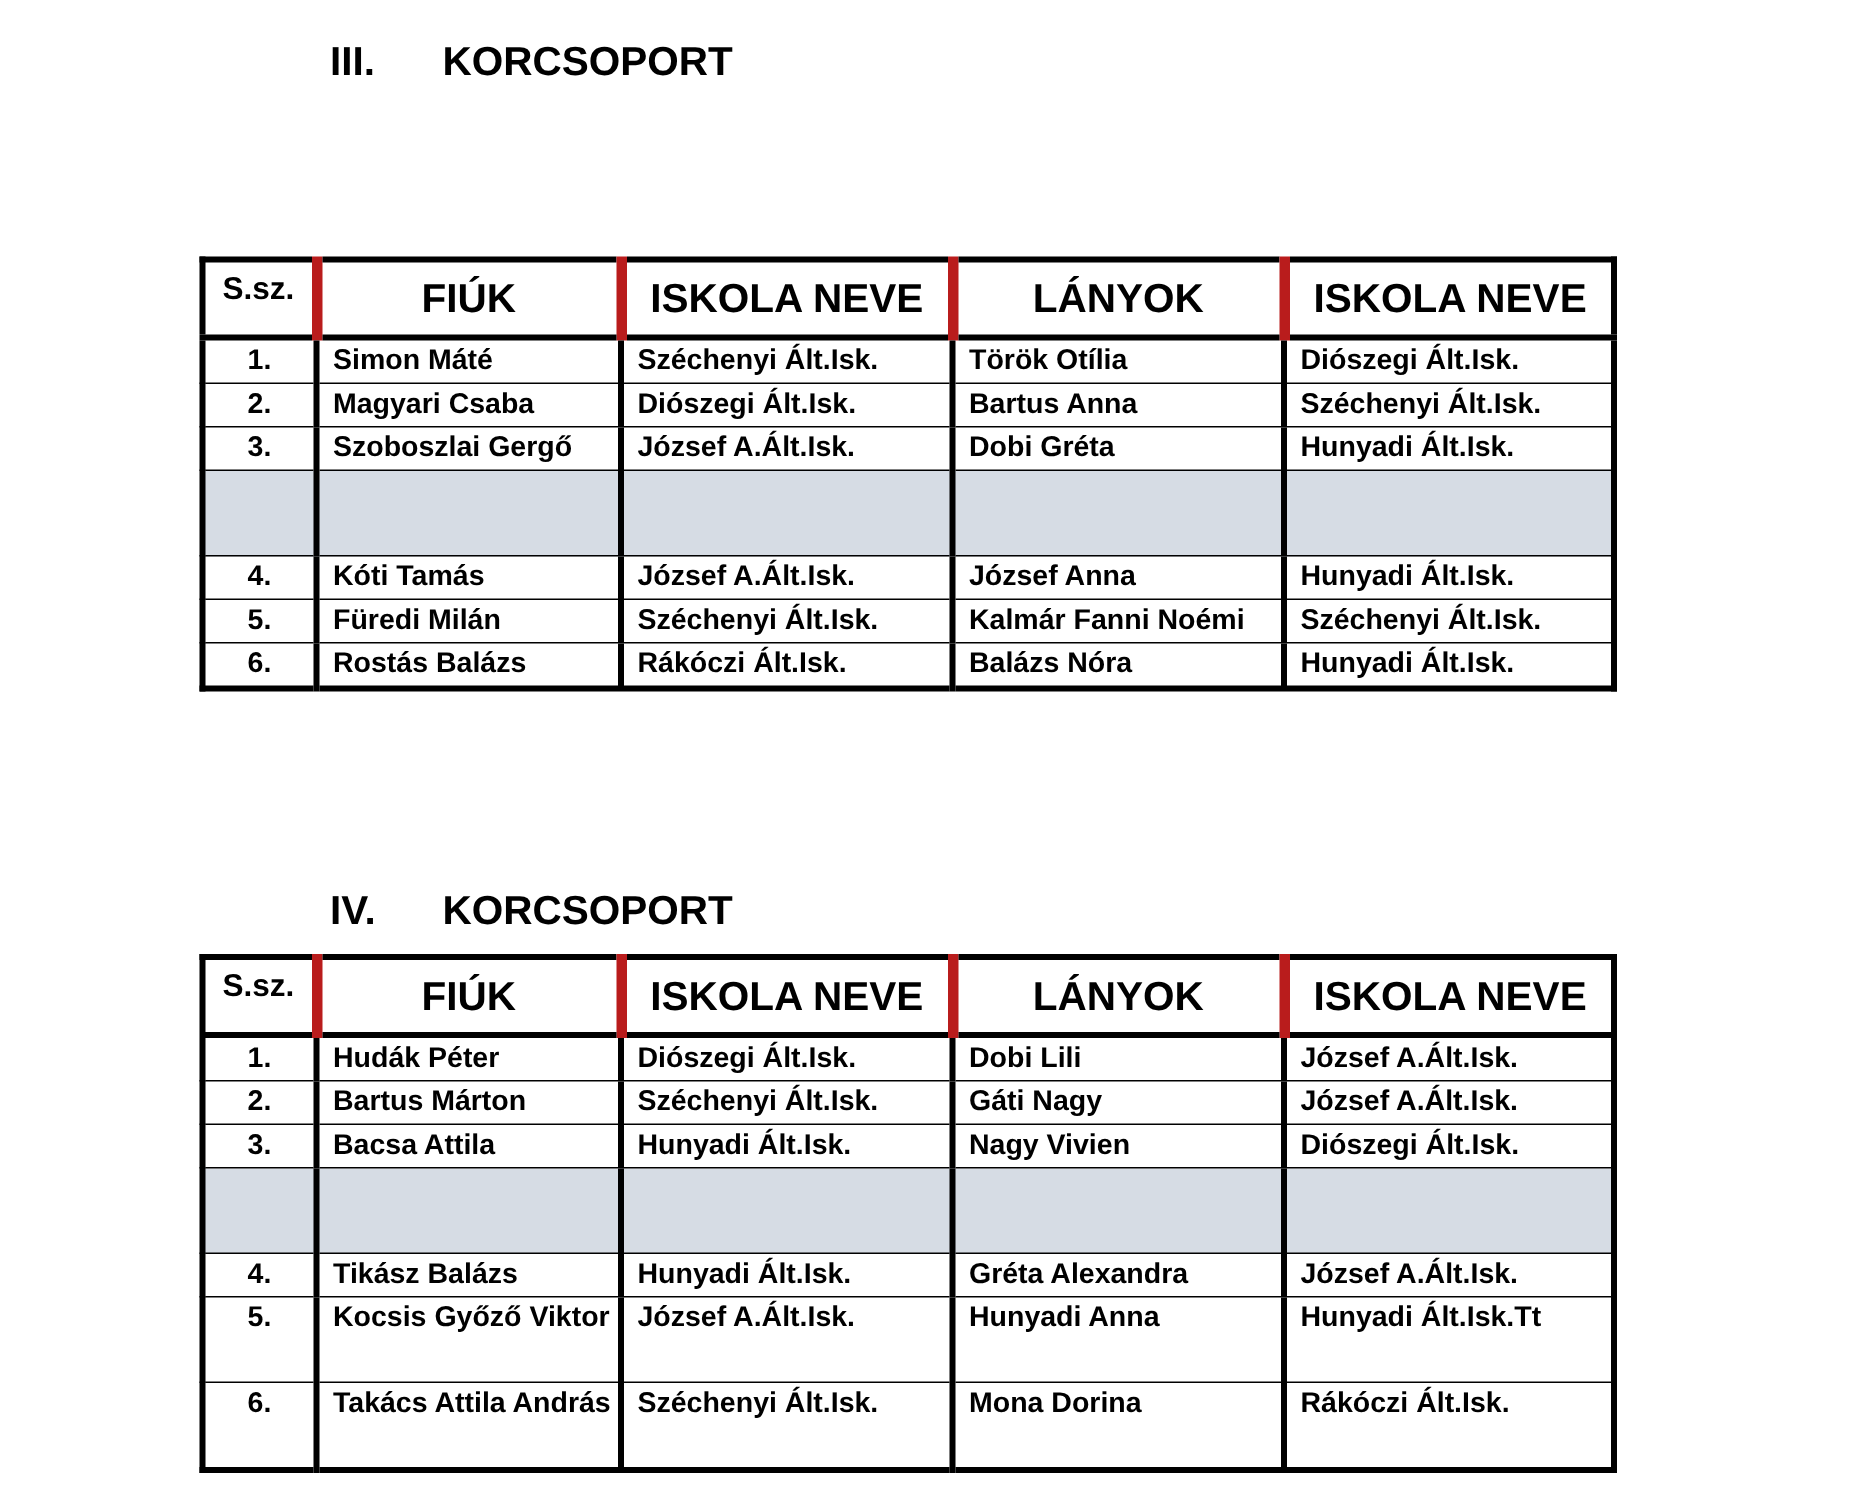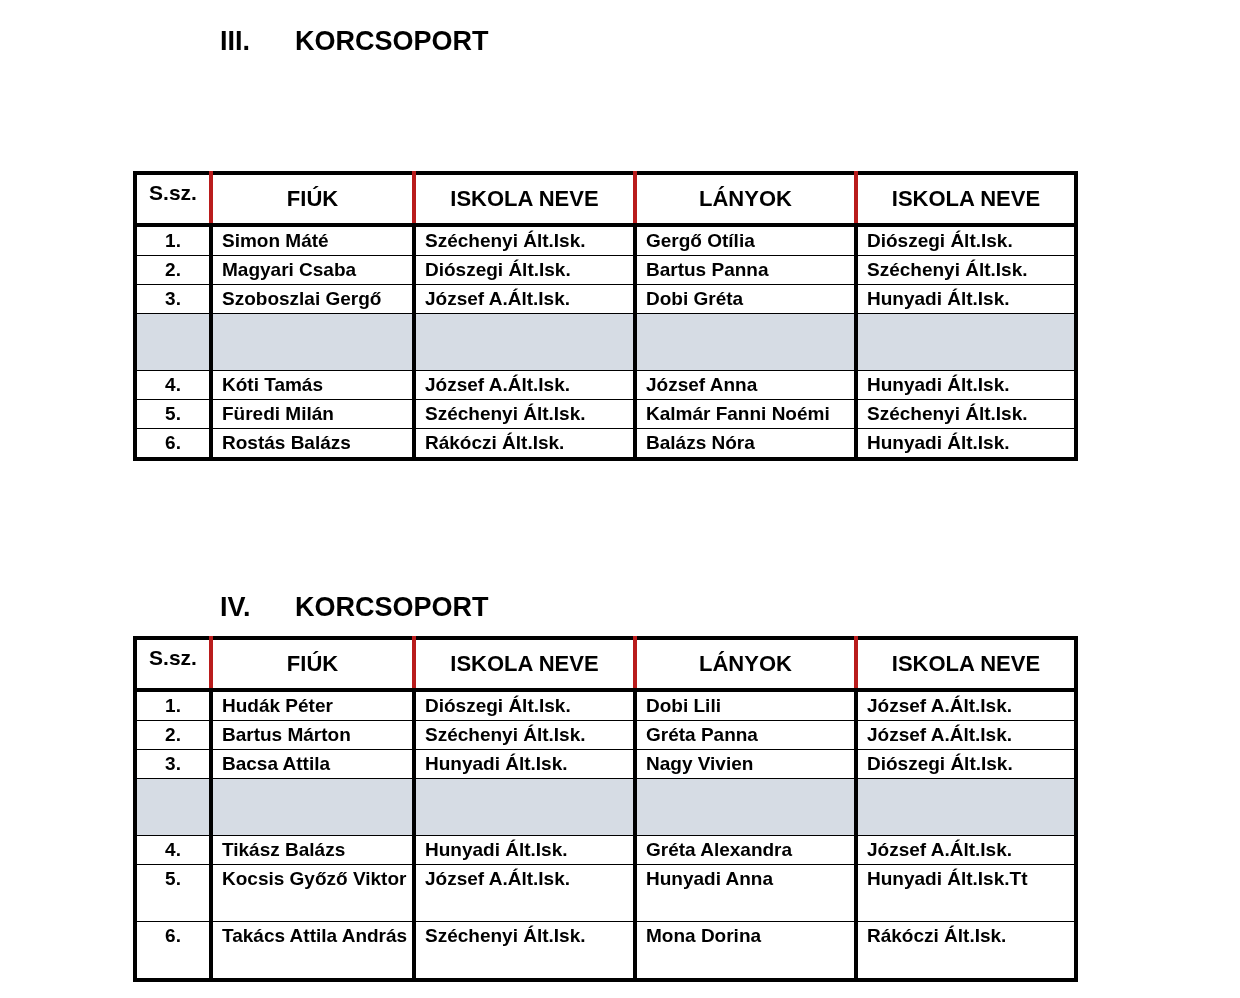--- a/index.html
+++ b/index.html
@@ -1,21 +1,21 @@
 <!DOCTYPE html>
 <html><head>
 <meta charset="utf-8">
 <style>
   html, body { margin: 0; padding: 0; background: #ffffff; }
   body { width: 1240px; height: 998px; position: relative; font-family: "Liberation Sans", "DejaVu Sans", sans-serif; color: #000; overflow: hidden; }
   .section-title { position: absolute; left: 184px; font-weight: bold; font-size: 27px; letter-spacing: 0px; margin-left: 36px; }
   .section-title .num { display: inline-block; width: 75px; }
   table { position: absolute; left: 133px; border-collapse: collapse; border: 4px solid #000; table-layout: fixed; padding-left: 21px; }
   col.c1 { width: 76px; } col.c2 { width: 203px; } col.c3 { width: 221px; } col.c4 { width: 221px; } col.c5 { width: 220px; }
-  th { font-weight: bold; font-size: 22px; height: 42px; text-align: center; border-left: 4px solid #b91c1c; border-bottom: 4px solid #000; padding: 0; }
+  th { font-weight: bold; font-size: 27px; height: 42px; text-align: center; border-left: 7px solid #b91c1c; border-bottom: 4px solid #000; padding: 0; }
   th.ssz { font-size: 21px; vertical-align: top; padding-top: 6px; }
   th:first-child, td:first-child { border-left: none; }
   td { font-weight: bold; font-size: 19px; height: 27px; border-left: 4px solid #000; border-top: 1px solid #000; padding: 0 0 0 9px; vertical-align: top; line-height: 28px; }
   td.n { text-align: center; padding: 0; }
   tr.gap td { background: #d6dce4; height: 56px; }
   tr.tall td { height: 56px; }
 </style>
 </head>
 <body>
 
@@ -36,28 +36,28 @@
     <th>ISKOLA NEVE</th>
     <th>LÁNYOK</th>
     <th>ISKOLA NEVE</th>
   </tr>
     </thead>
   <tbody>
     <tr>
         <td class="n">1.</td>
         <td>Simon Máté</td>
         <td>Széchenyi Ált.Isk.</td>
-        <td>Gergő Otília</td>
+        <td>Török Otília</td>
         <td>Diószegi Ált.Isk.</td>
       </tr>
     <tr>
         <td class="n">2.</td>
         <td>Magyari Csaba</td>
         <td>Diószegi Ált.Isk.</td>
-        <td>Bartus Panna</td>
+        <td>Bartus Anna</td>
         <td>Széchenyi Ált.Isk.</td>
       </tr>
     <tr>
         <td class="n">3.</td>
         <td>Szoboszlai Gergő</td>
         <td>József A.Ált.Isk.</td>
         <td>Dobi Gréta</td>
         <td>Hunyadi Ált.Isk.</td>
       </tr>
     <tr class="gap">
@@ -115,21 +115,21 @@
         <td class="n">1.</td>
         <td>Hudák Péter</td>
         <td>Diószegi Ált.Isk.</td>
         <td>Dobi Lili</td>
         <td>József A.Ált.Isk.</td>
       </tr>
     <tr>
         <td class="n">2.</td>
         <td>Bartus Márton</td>
         <td>Széchenyi Ált.Isk.</td>
-        <td>Gréta Panna</td>
+        <td>Gáti Nagy</td>
         <td>József A.Ált.Isk.</td>
       </tr>
     <tr>
         <td class="n">3.</td>
         <td>Bacsa Attila</td>
         <td>Hunyadi Ált.Isk.</td>
         <td>Nagy Vivien</td>
         <td>Diószegi Ált.Isk.</td>
       </tr>
     <tr class="gap">

